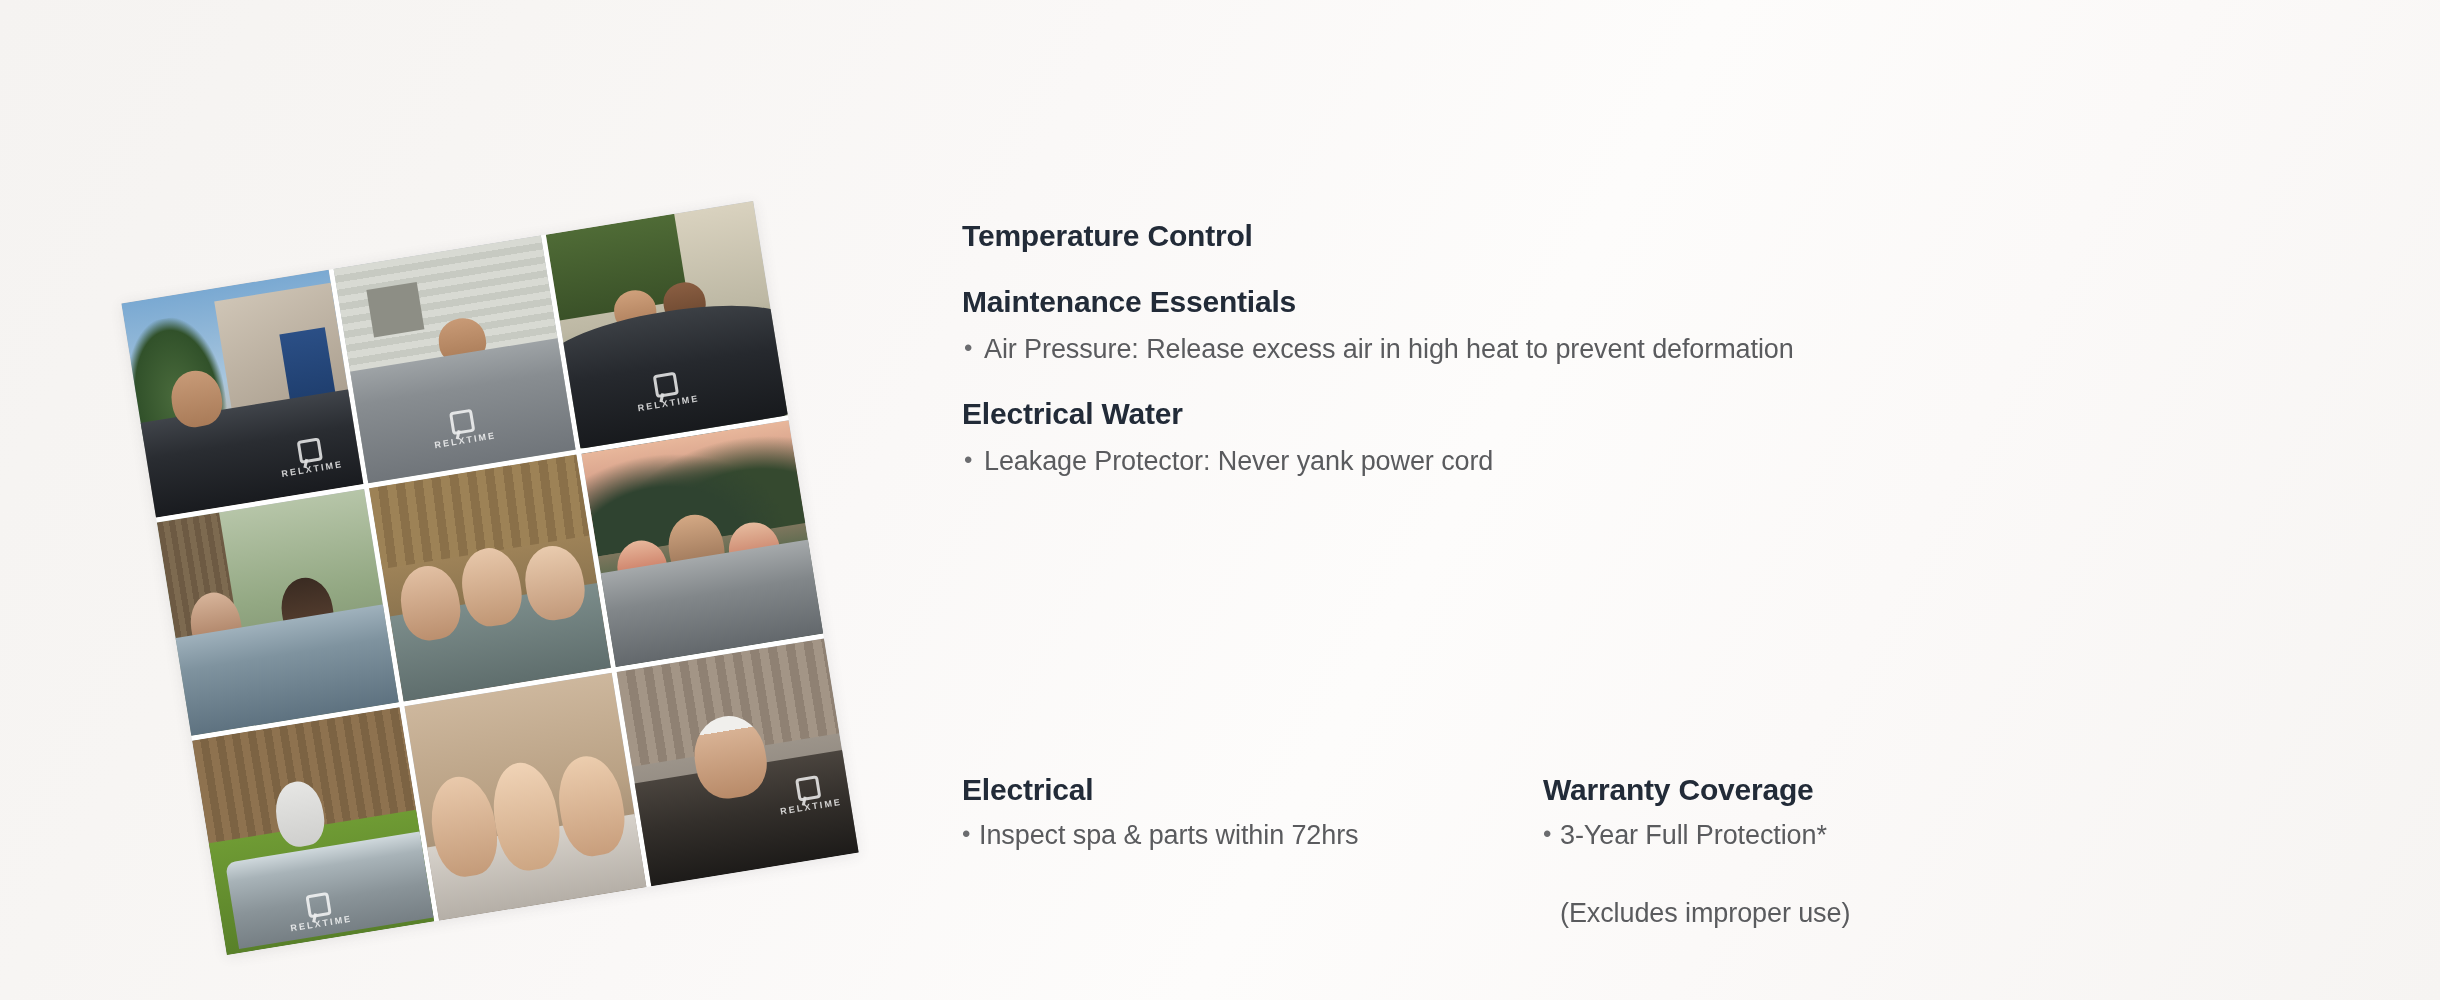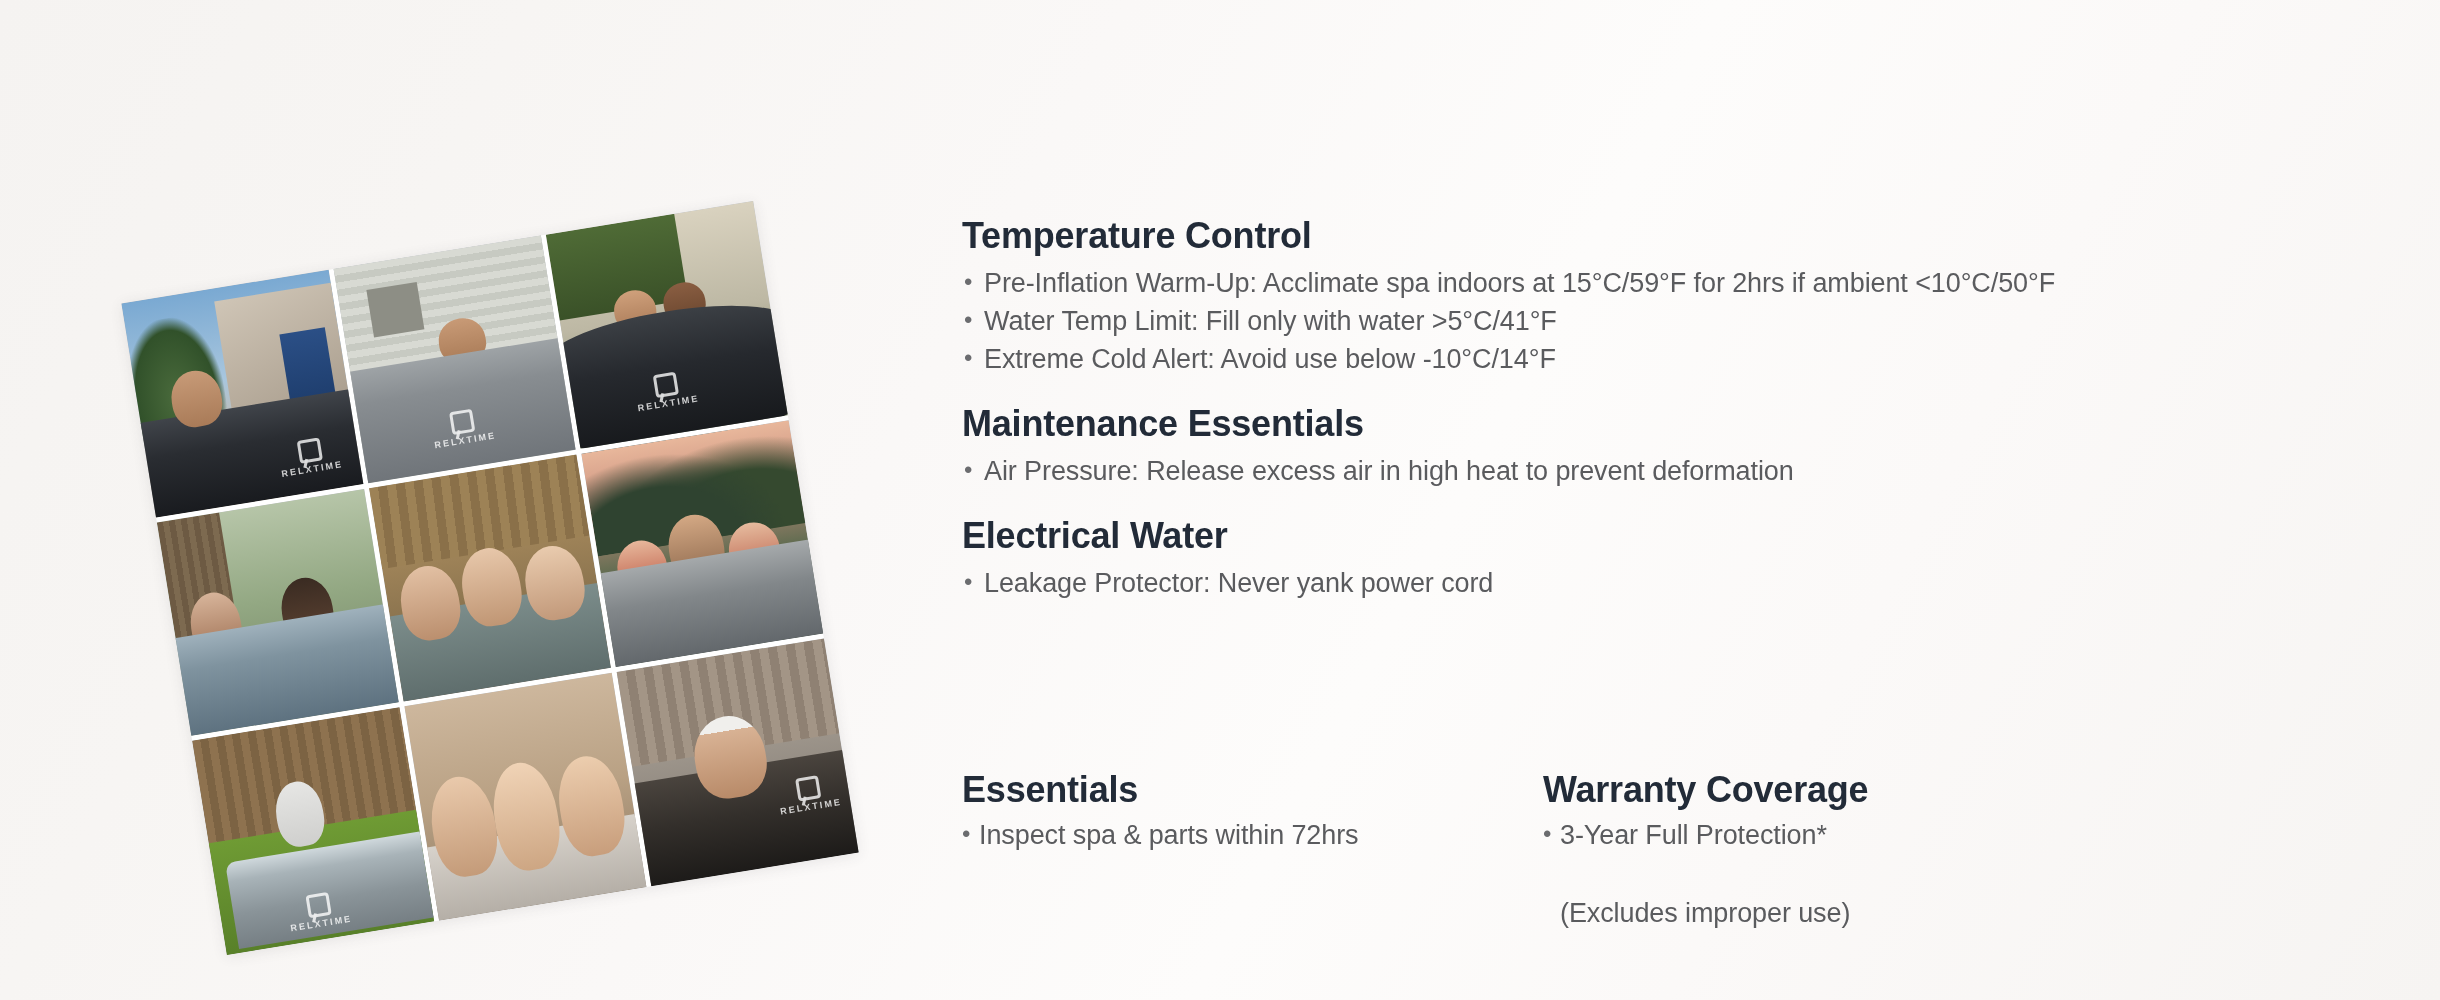--- a/index.html
+++ b/index.html
@@ -222,21 +222,21 @@
     left: 962px;
     top: 216px;
     width: 1400px;
   }
   .section { margin-bottom: 26px; }
   .section:last-child { margin-bottom: 0; }
 
   .sec-head {
     margin: 0 0 8px 0;
     font-family: "Liberation Sans", sans-serif;
-    font-size: 36px;
+    font-size: 30px;
     line-height: 40px;
     font-weight: 700;
     letter-spacing: -0.2px;
     color: #222b38;
     white-space: nowrap;
   }
   .bullets {
     list-style: none;
     margin: 0;
     padding: 0;
@@ -381,25 +381,20 @@
         </div>
       </div>
 
     </div>
   </div>
 
   <div class="content">
 
     <div class="section">
       <h2 class="sec-head">Temperature Control</h2>
-      <ul class="bullets">
-        <li>Pre-Inflation Warm-Up: Acclimate spa indoors at 15°C/59°F for 2hrs if ambient &lt;10°C/50°F</li>
-        <li>Water Temp Limit: Fill only with water &gt;5°C/41°F</li>
-        <li>Extreme Cold Alert: Avoid use below -10°C/14°F</li>
-      </ul>
     </div>
 
     <div class="section">
       <h2 class="sec-head">Maintenance Essentials</h2>
       <ul class="bullets">
         <li>Air Pressure: Release excess air in high heat to prevent deformation</li>
       </ul>
     </div>
 
     <div class="section">
@@ -407,21 +402,21 @@
       <ul class="bullets">
         <li>Leakage Protector: Never yank power cord</li>
       </ul>
     </div>
 
   </div>
 
   <div class="footer-cols">
 
     <div class="col-checklist">
-      <h2 class="sec-head">Essentials</h2>
+      <h2 class="sec-head">Electrical</h2>
       <ul class="bullets tight">
         <li>Inspect spa &amp; parts within 72hrs</li>
       </ul>
     </div>
 
     <div class="col-warranty">
       <h2 class="sec-head">Warranty Coverage</h2>
       <ul class="bullets tight">
         <li>3-Year Full Protection*</li>
         <li class="nobullet">(Excludes improper use)</li>

